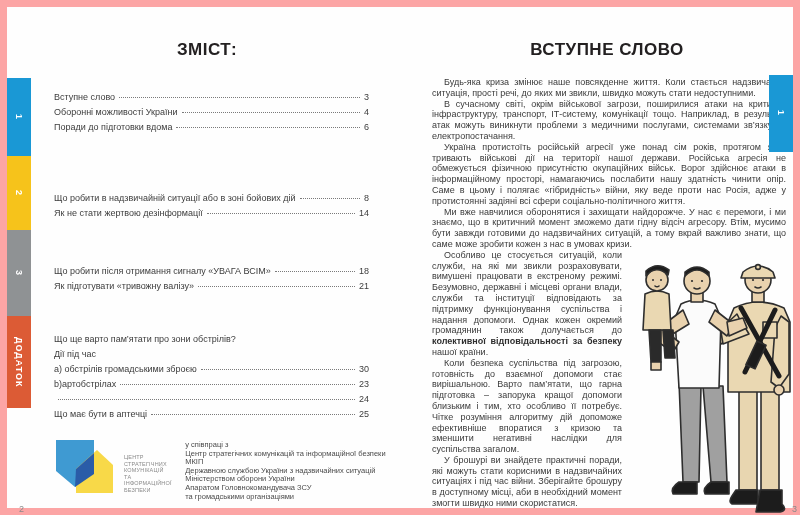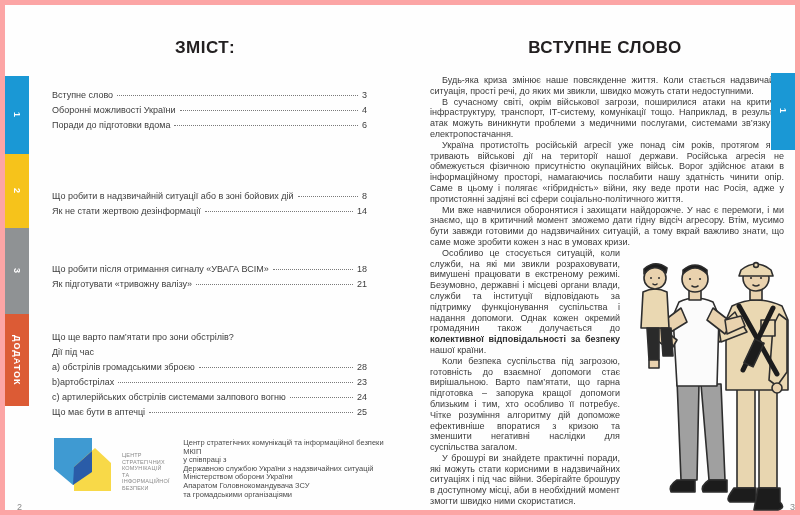--- a/index.html
+++ b/index.html
@@ -4,21 +4,21 @@
 <style>
   * { margin:0; padding:0; box-sizing:border-box; }
   html,body { width:800px; height:515px; }
   body {
     font-family:"Liberation Sans","DejaVu Sans",sans-serif;
     background:#ffffff; color:#333;
     position:relative; overflow:hidden;
   }
   .spread {
     position:absolute; inset:0;
-    border:5px solid #fca5a5; background:#fefefe;
+    border:7px solid #fca5a5; background:#fefefe;
   }
   
   .tab {
     position:absolute; width:24px;
     display:flex; align-items:center; justify-content:center;
   }
   .tab span {
     writing-mode:vertical-rl; color:#fff; font-weight:bold;
     font-size:9px; letter-spacing:1px;
   }
@@ -119,29 +119,28 @@
 
       <div class="toc-row gap3">
         <span>Що ще варто пам’ятати про зони обстрілів?</span>
       </div>
       <div class="toc-row">
         <span>Дії під час</span>
       </div>
       <div class="toc-row">
         <span>a) обстрілів громадськими зброєю</span>
         <span class="toc-dots"></span>
-        <span class="toc-page">28</span>
+        <span class="toc-page">30</span>
       </div>
       <div class="toc-row">
         <span>b)артобстрілах</span>
         <span class="toc-dots"></span>
         <span class="toc-page">23</span>
       </div>
       <div class="toc-row">
-        <span>c) артилерійських обстрілів системами залпового вогню</span>
         <span class="toc-dots"></span>
         <span class="toc-page">24</span>
       </div>
       <div class="toc-row">
         <span>Що має бути в аптечці</span>
         <span class="toc-dots"></span>
         <span class="toc-page">25</span>
       </div>
     </div>
 
@@ -150,22 +149,22 @@
         <polygon points="2,2 40,2 40,33 21,49 2,33" fill="#3f9ad2"></polygon>
         <polygon points="22,31 43,12 59,27 59,55 22,55" fill="#f8d948"></polygon>
         <polygon points="22,31 40,15 40,36 21,49" fill="#2a5ca8"></polygon>
       </svg>
       <div class="logo-words">ЦЕНТР СТРАТЕГІЧНИХ
 КОМУНІКАЦІЙ
 ТА ІНФОРМАЦІЙНОЇ
 БЕЗПЕКИ</div>
       <div>
         <div class="pub-lines">
+          <div>у співпраці з</div>
           <div>Центр стратегічних комунікацій та інформаційної безпеки МКІП</div>
-          <div>у співпраці з</div>
           <div>Державною службою України з надзвичайних ситуацій</div>
           <div>Міністерством оборони України</div>
           <div>Апаратом Головнокомандувача ЗСУ</div>
           <div>та громадськими організаціями</div>
         </div>
         <div class="pub-lines pub-credit">Ілюстрації: Олександр Греков</div>
       </div>
     </div>
 
     <div class="corner-num num-left">2</div>

